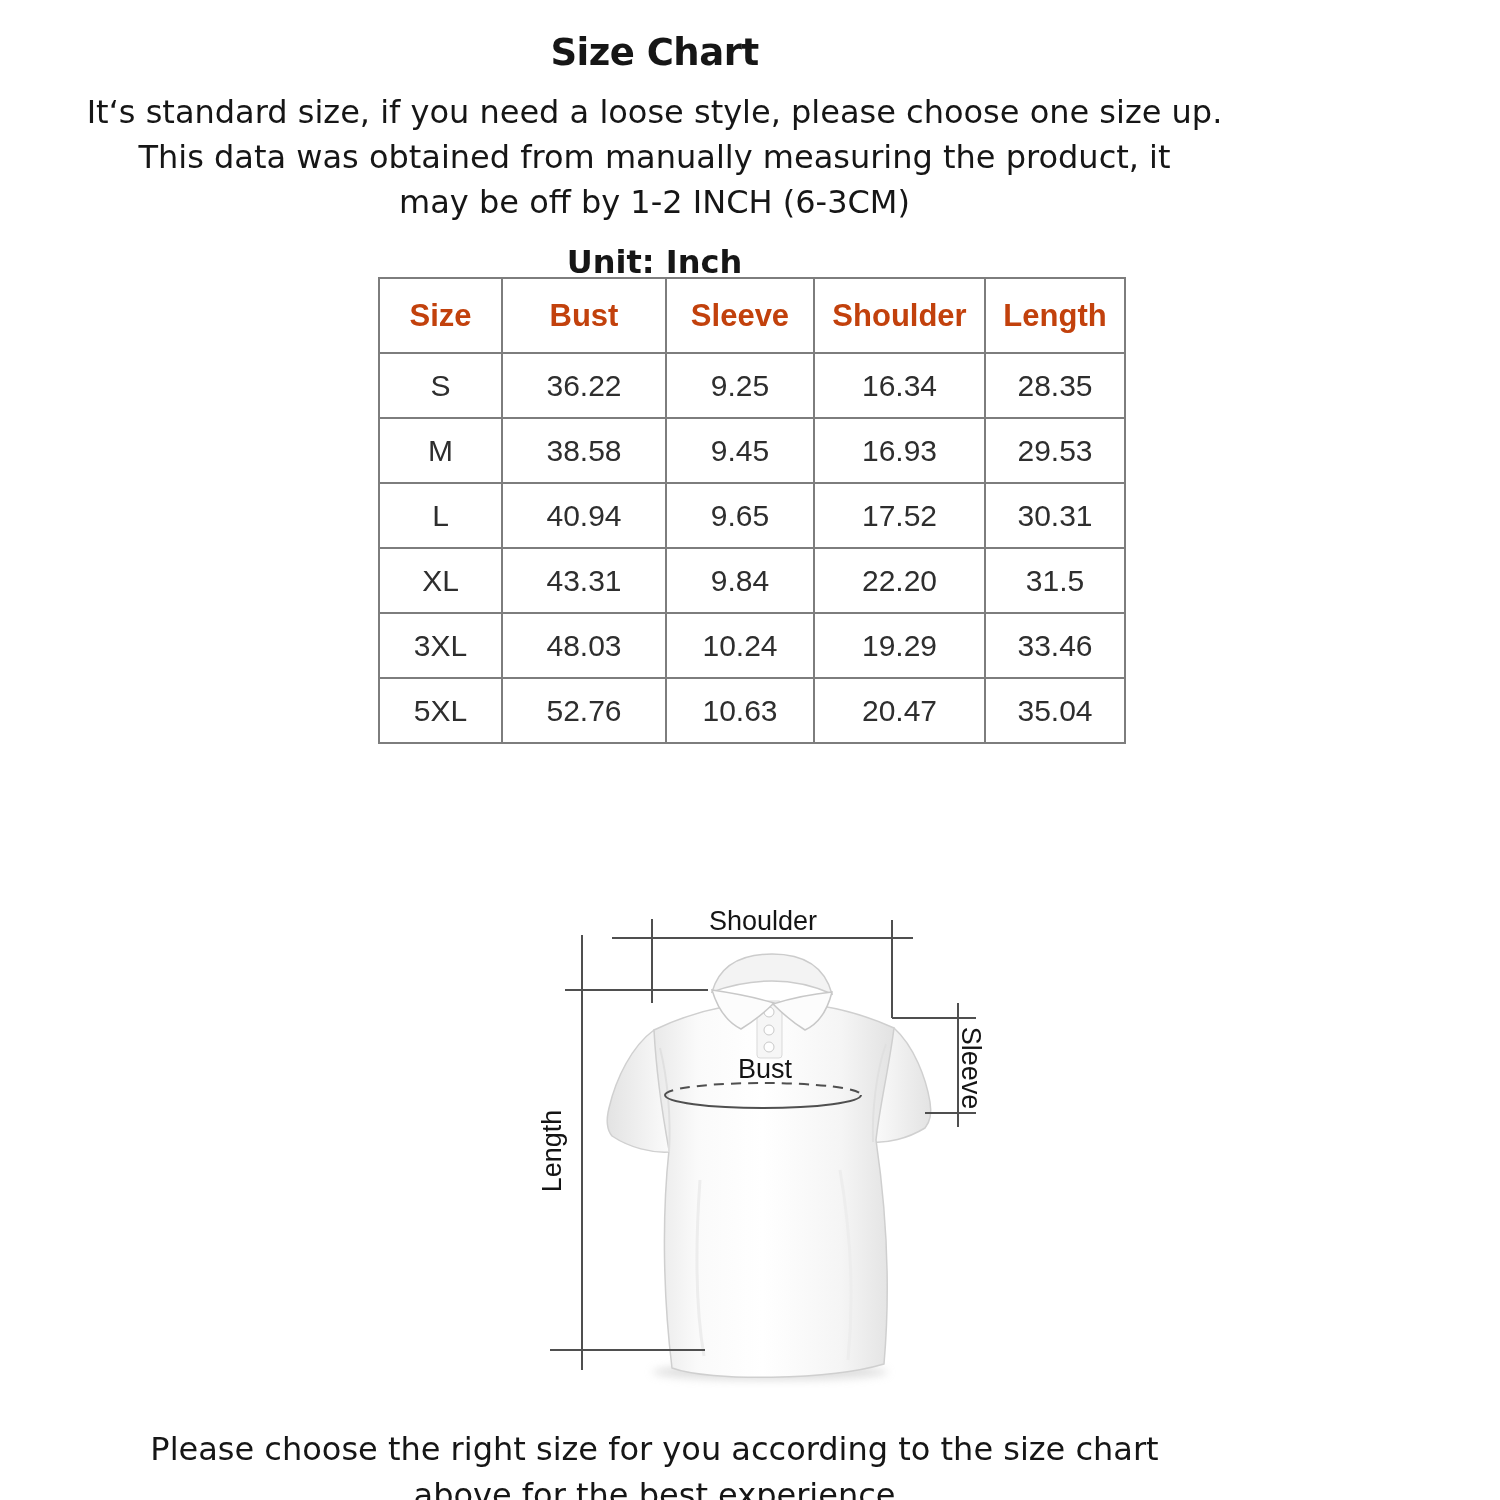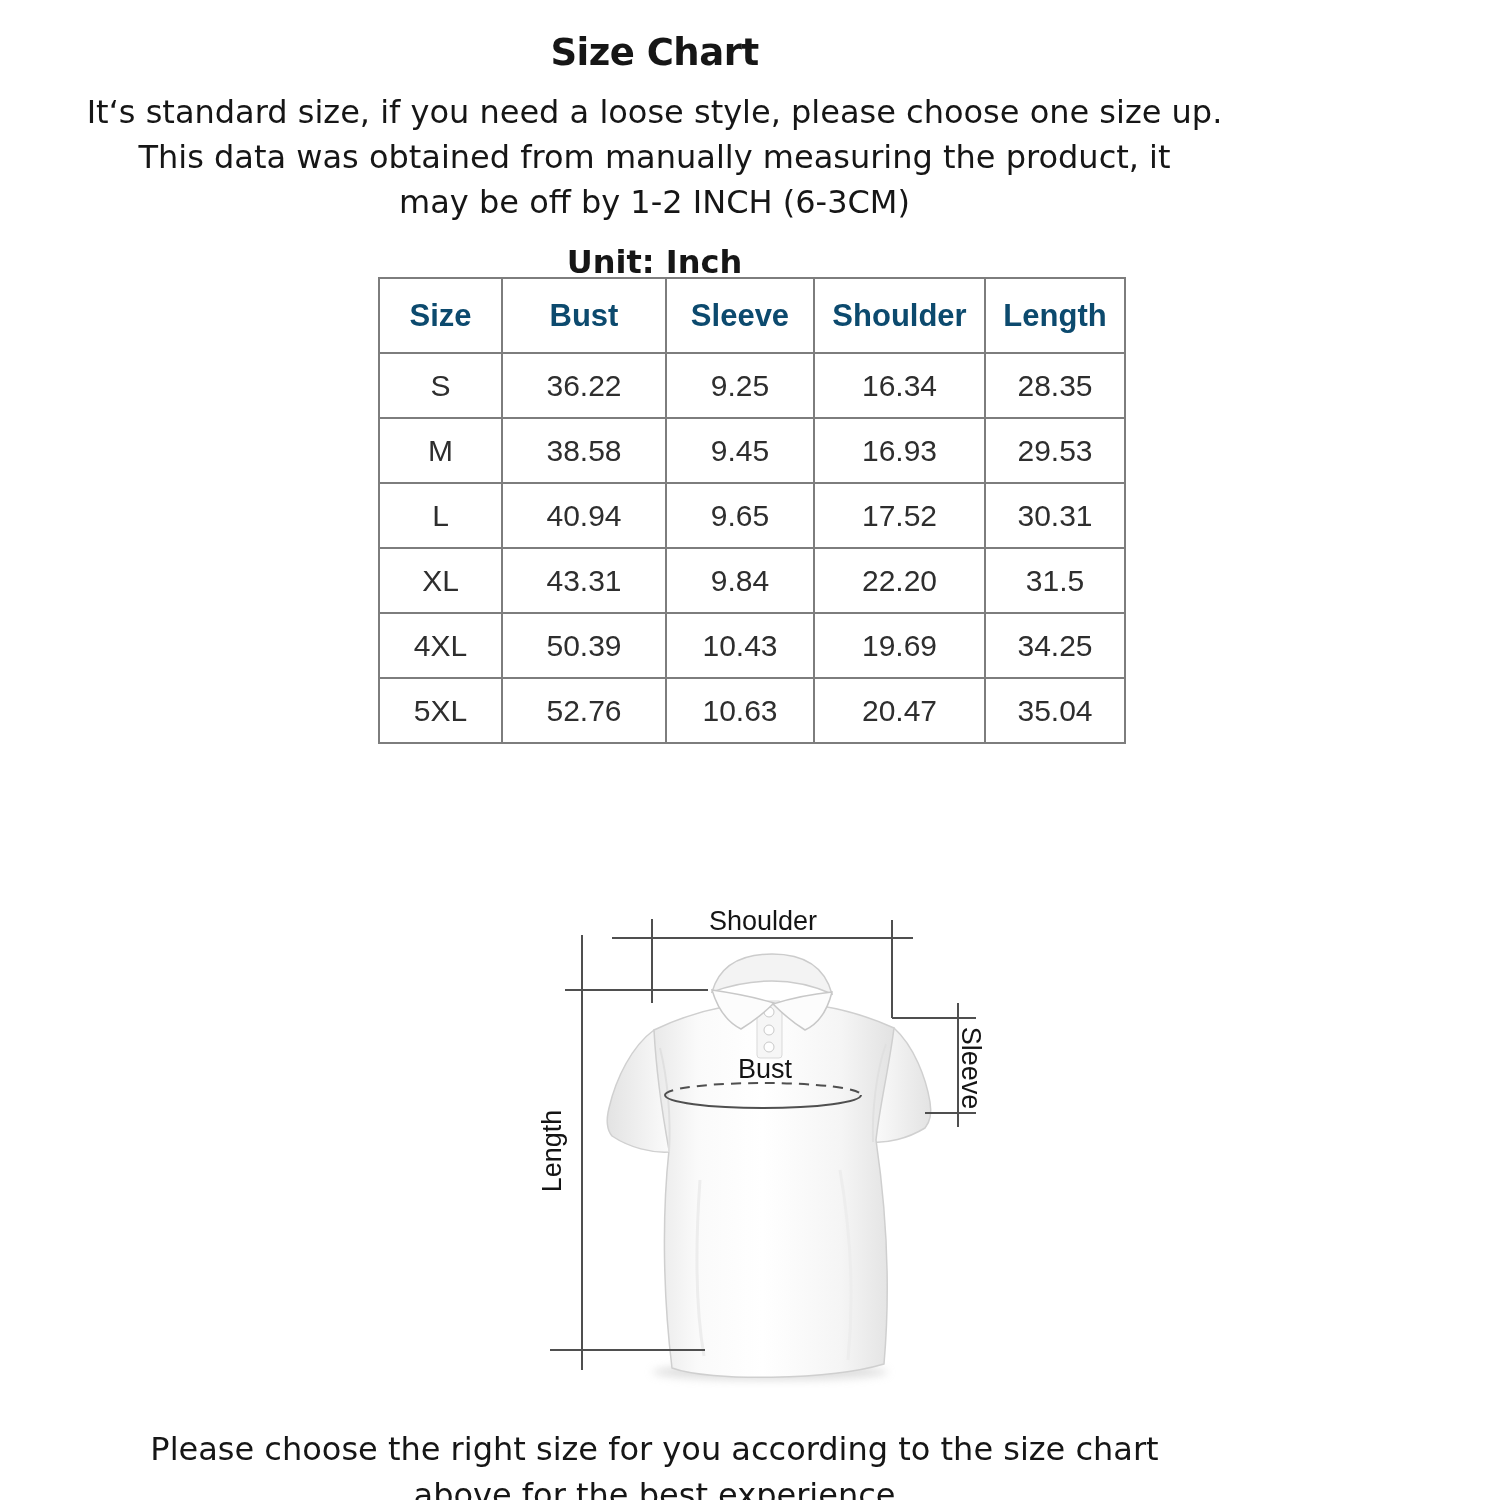--- a/index.html
+++ b/index.html
@@ -16,21 +16,21 @@
 
   table.size-table{
     position:absolute;left:378px;top:277px;width:746px;
     border-collapse:collapse;table-layout:fixed;background:#fff;
     font-family:"Liberation Sans",sans-serif;font-size:30px;color:#2e2e2e;
     text-align:center;
   }
   table.size-table th,table.size-table td{
     border:2px solid #7d7d7d;padding:0;vertical-align:middle;
   }
-  table.size-table thead th{height:73px;font-weight:bold;font-size:31px;color:#0c4a6e;}
+  table.size-table thead th{height:73px;font-weight:bold;font-size:31px;color:#c2410c;}
   table.size-table tbody td{height:63px;}
 
   svg.diagram{position:absolute;left:530px;top:890px;}
   svg.diagram text{
     font-family:"Liberation Sans",sans-serif;font-size:27px;fill:#141414;
   }
   .measure{stroke:#4f4f4f;stroke-width:2;fill:none;}
 </style>
 </head>
 <body>
@@ -85,25 +85,25 @@
           <td>30.31</td>
         </tr>
         <tr>
           <td>XL</td>
           <td>43.31</td>
           <td>9.84</td>
           <td>22.20</td>
           <td>31.5</td>
         </tr>
         <tr>
-          <td>4XL</td>
-          <td>50.39</td>
-          <td>10.43</td>
-          <td>19.69</td>
-          <td>34.25</td>
+          <td>3XL</td>
+          <td>48.03</td>
+          <td>10.24</td>
+          <td>19.29</td>
+          <td>33.46</td>
         </tr>
         <tr>
           <td>5XL</td>
           <td>52.76</td>
           <td>10.63</td>
           <td>20.47</td>
           <td>35.04</td>
         </tr>
       </tbody>
     </table>

